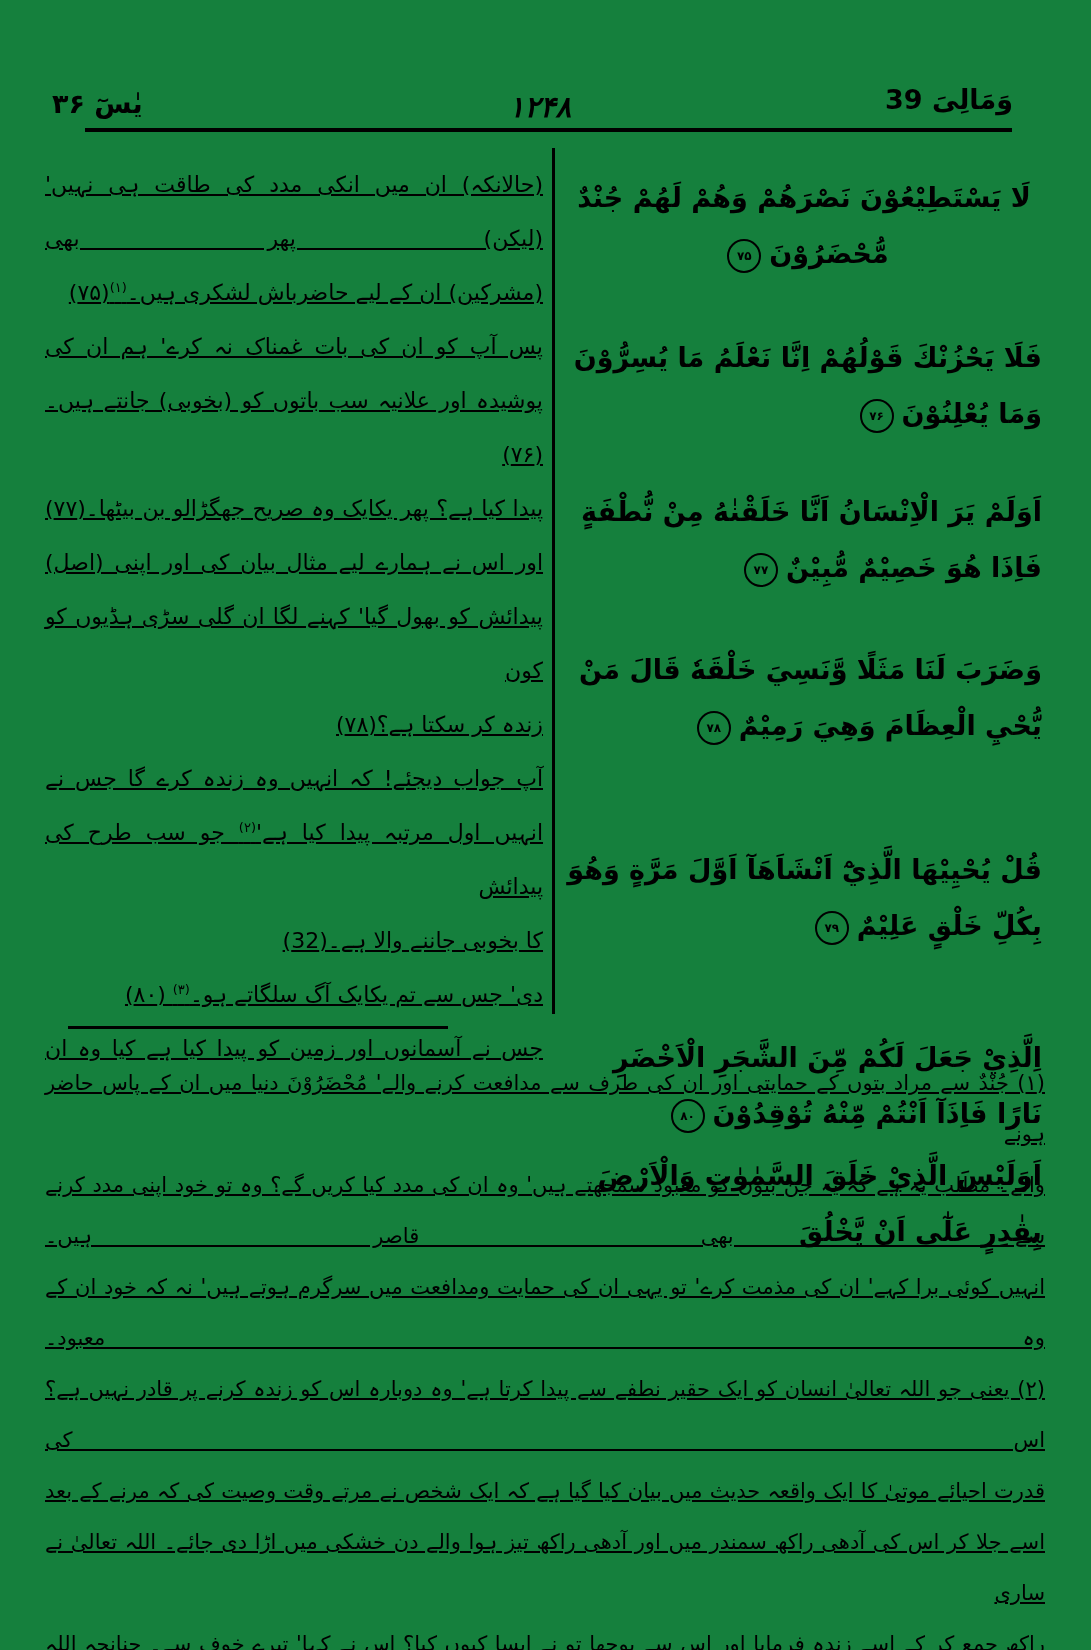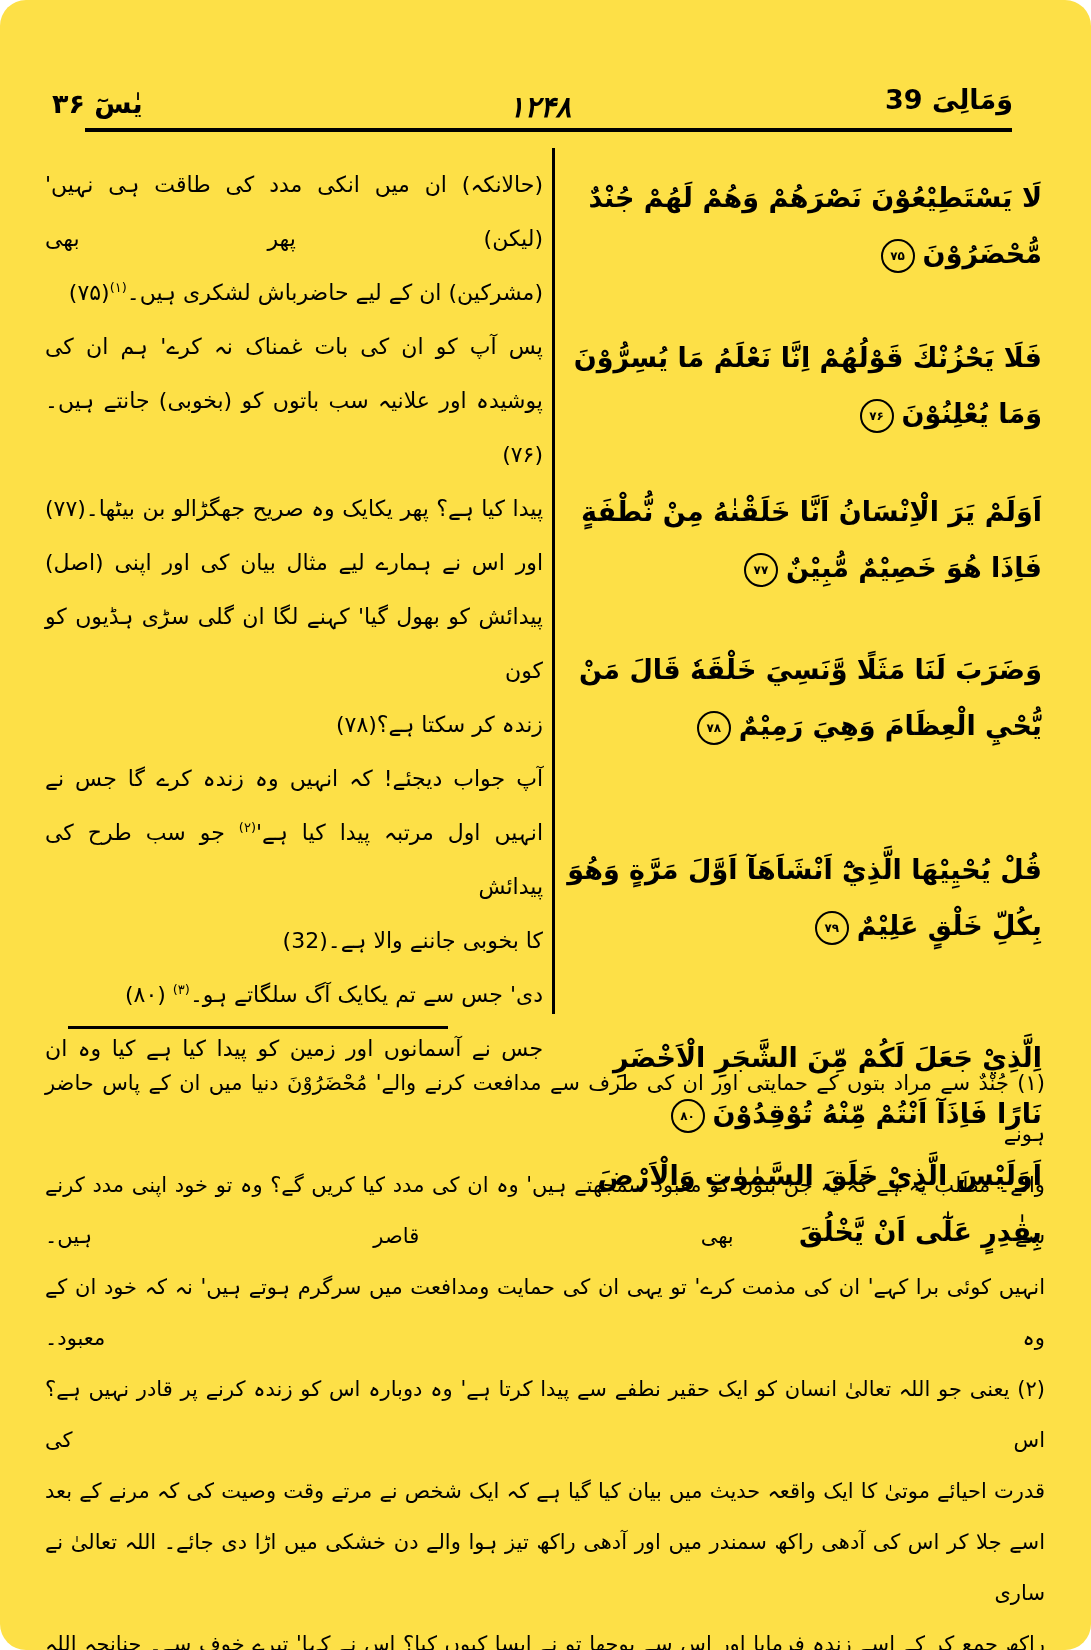--- a/index.html
+++ b/index.html
@@ -4,57 +4,57 @@
 <style>
   html,body{margin:0;padding:0;}
   body{
     width:1091px;height:1650px;
     background:#ffffff;
     font-family:"DejaVu Sans","Liberation Sans",sans-serif;
     color:#000;
     position:relative;
     overflow:hidden;
   }
-  .page{position:absolute;inset:0;background:#fde047;border-radius:26px;}
+  .page{position:absolute;inset:0;background:#15803d;}
 
   
   .h-left{position:absolute;left:52px;top:88px;font-size:27px;font-weight:bold;}
   .h-center{position:absolute;left:460px;top:90px;width:160px;text-align:center;font-size:29px;font-weight:bold;letter-spacing:2px;font-style:italic;}
   .h-right{position:absolute;right:78px;top:84px;font-size:27px;font-weight:bold;}
   .header-rule{position:absolute;left:85px;top:128px;width:927px;height:4px;background:#000;}
 
   
   .divider{position:absolute;left:552px;top:148px;width:3px;height:866px;background:#000;}
 
   .col-arabic{
     position:absolute;left:566px;top:150px;width:476px;
     font-size:27px;font-weight:bold;line-height:56px;
     text-align:right;
   }
   .verse{margin:0;}
-  .verse:nth-child(1){margin-top:20px;}
+  .verse:nth-child(1){margin-top:20px;text-align:center;}
   .verse:nth-child(2){margin-top:48px;}
   .verse:nth-child(3){margin-top:42px;}
   .verse:nth-child(4){margin-top:46px;}
   .verse:nth-child(5){margin-top:88px;}
   .verse:nth-child(6){margin-top:76px;}
   .verse:nth-child(7){margin-top:6px;}
   .vnum{
     display:inline-flex;align-items:center;justify-content:center;
     width:30px;height:30px;border:2px solid #000;border-radius:50%;
     font-size:12px;font-weight:bold;line-height:1;
     margin:0 8px;vertical-align:middle;
   }
 
   .col-urdu{
     position:absolute;left:45px;top:158px;width:498px;
     font-size:22px;line-height:54px;
   }
 
-  .line{width:100%;}
+  .line{width:100%;text-decoration:underline;}
   .line.j{text-align:justify;text-align-last:justify;}
   .line.r{text-align:right;}
   sup{font-size:13px;line-height:0;}
 
   
   .fnsep{position:absolute;left:68px;top:1026px;width:380px;height:3px;background:#000;}
   .footnotes{
     position:absolute;left:45px;top:1058px;width:1000px;
     font-size:21px;line-height:51px;
   }

